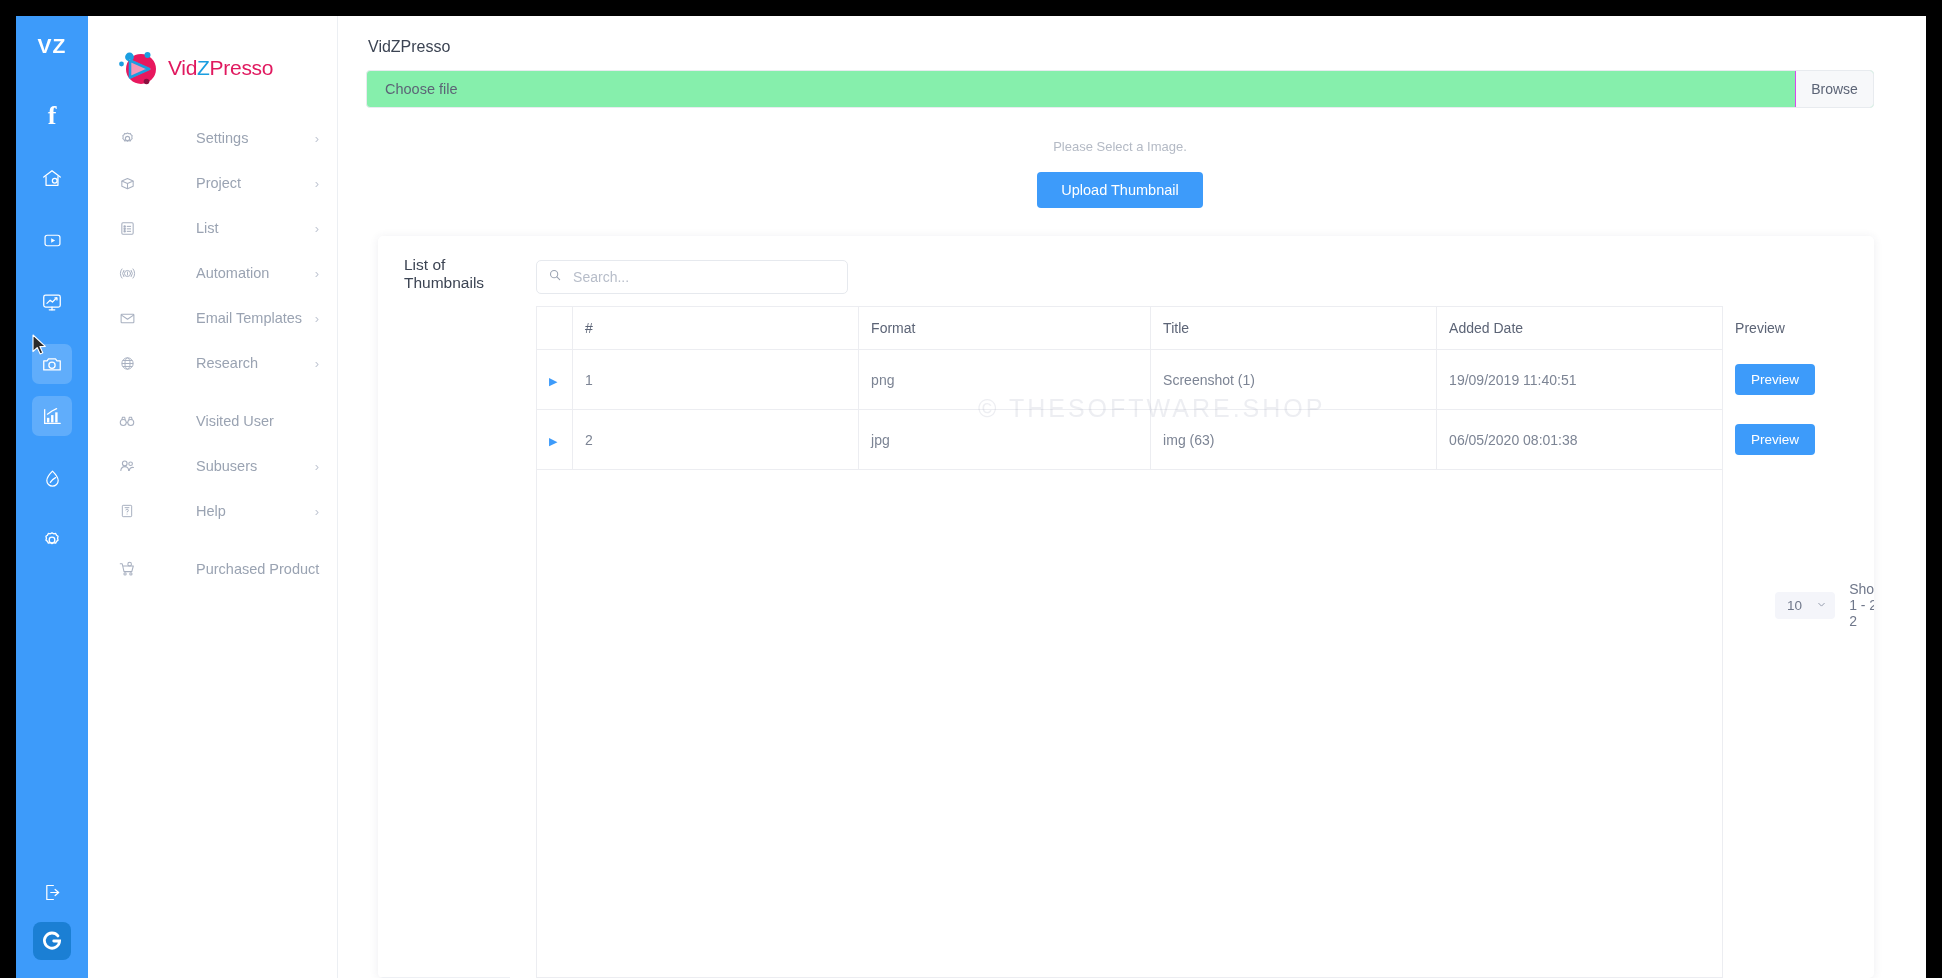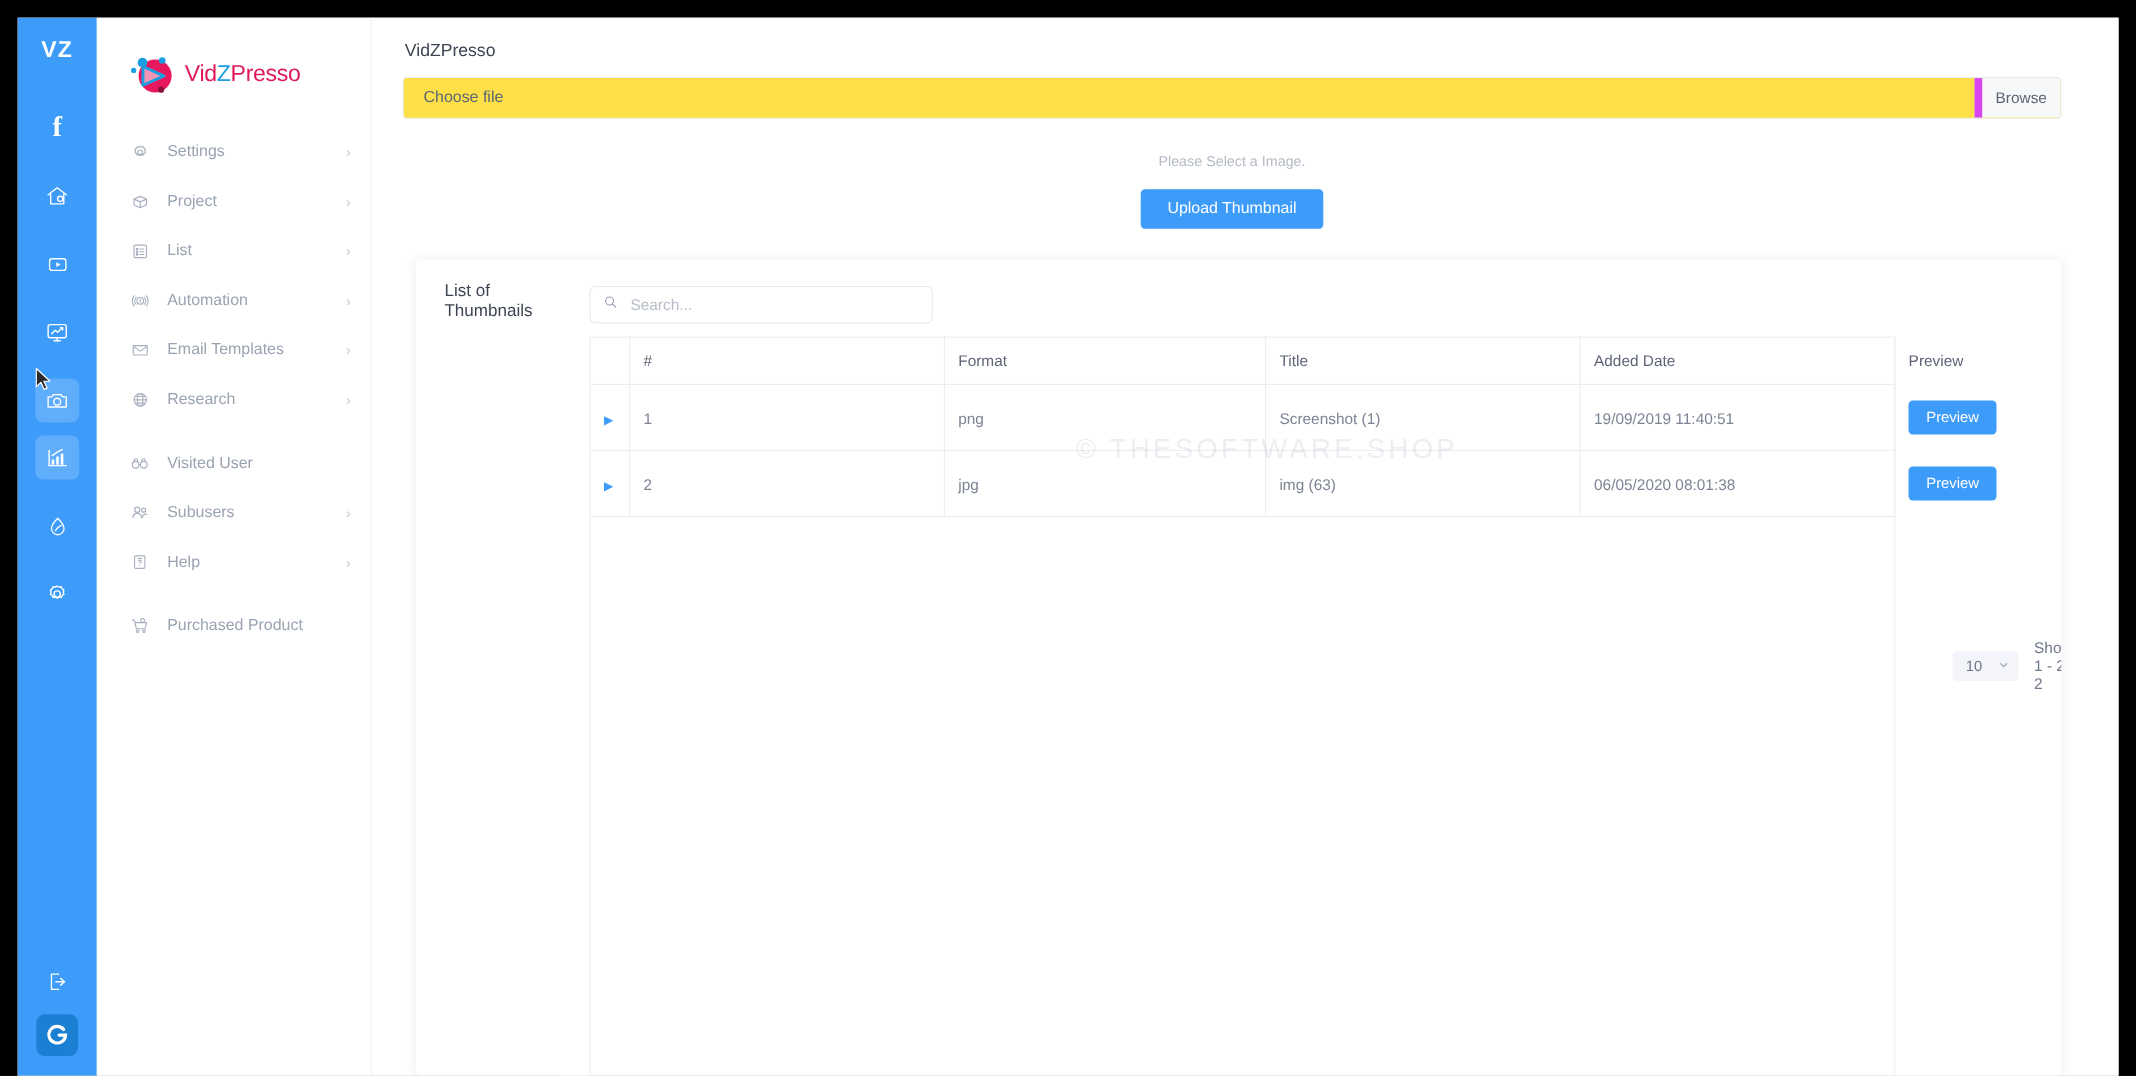--- a/index.html
+++ b/index.html
@@ -102,21 +102,21 @@
     color: #9aa3b2;
     font-size: 14.5px;
     margin-bottom: 0px;
   }
   .nav-icon {
     width: 22px; flex: 0 0 22px;
     display: flex; align-items: center; justify-content: center;
     color: #a8b0c0;
     margin-right: 14px;
   }
-  .nav-label { flex: 1 1 auto; white-space: nowrap; }
+  .nav-label { flex: 1 1 auto; white-space: nowrap; margin-left: 44px; }
   .nav-caret { color: #c2c8d4; font-size: 13px; line-height: 1; }
   .nav-sp { height: 13px; }
 
   
   .main {
     flex: 1 1 auto;
     background: #ffffff;
     position: relative;
     overflow: hidden;
     display: flex;
@@ -128,34 +128,34 @@
     color: #3c4453;
     margin-bottom: 14px;
     padding-left: 2px;
   }
 
   .file-row {
     display: flex;
     border: 1px solid #e8ebef;
     border-radius: 4px;
     height: 38px;
-    background: #fde047;
+    background: #86efac;
     overflow: hidden;
   }
   .file-label {
     flex: 1 1 auto;
     display: flex; align-items: center;
     padding-left: 18px;
     font-size: 14.5px;
     color: #5c6476;
   }
   .browse-btn {
     flex: 0 0 auto;
     width: 78px;
-    border-left: 7px solid #d946ef;
+    border-left: 1px solid #d946ef;
     background: #f7f8fa;
     display: flex; align-items: center; justify-content: center;
     font-size: 14px;
     color: #5c6476;
     cursor: pointer;
   }
   .hint {
     text-align: center;
     font-size: 13px;
     color: #b4bac5;

